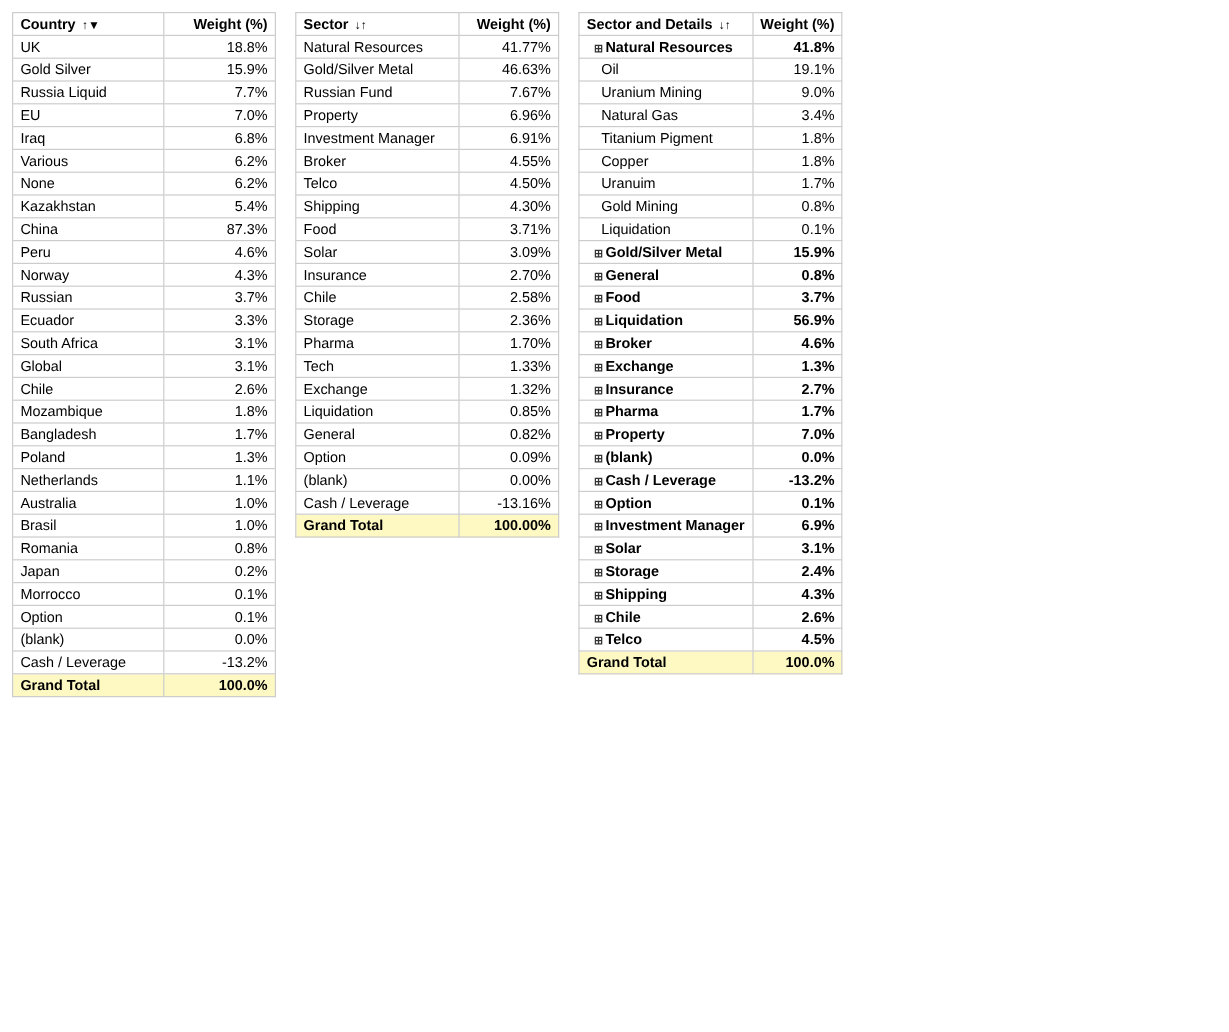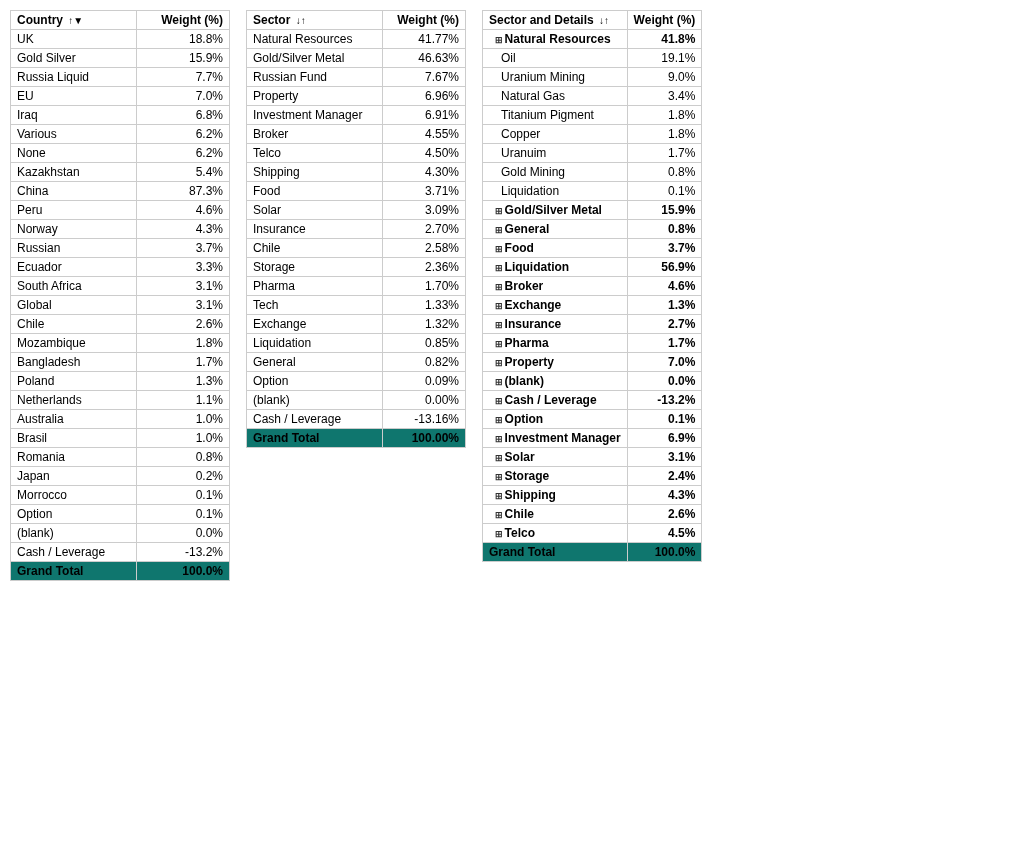--- a/index.html
+++ b/index.html
@@ -25,21 +25,21 @@
     }
     th {
       background: #fff;
       font-weight: bold;
       text-align: left;
     }
     th.right, td.right {
       text-align: right;
     }
     tr.grand-total td {
-      background: #0f766e;
+      background: #fef9c3;
       font-weight: bold;
     }
     td.bold {
       font-weight: bold;
       padding-left: 12px;
     }
     .sort-icon {
       display: inline-block;
       font-size: 10px;
       margin-left: 2px;

